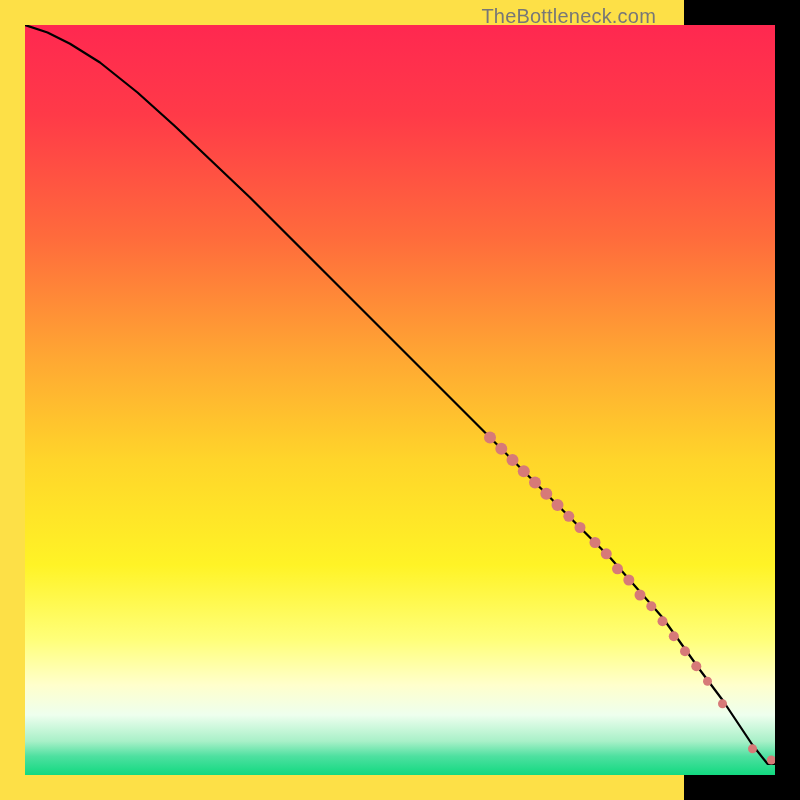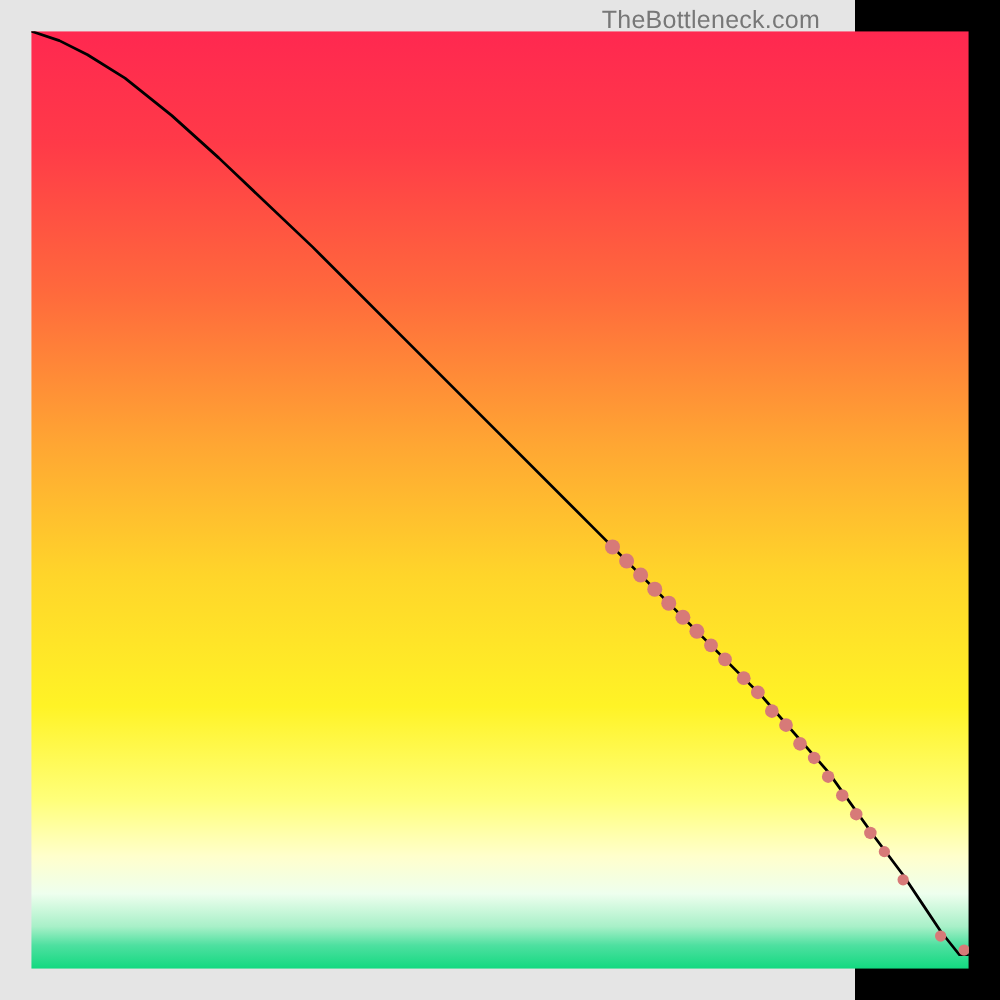--- a/index.html
+++ b/index.html
@@ -8,21 +8,21 @@
     width: 800px;
     height: 800px;
     background: #000;
     overflow: hidden;
     font-family: Arial, Helvetica, sans-serif;
   }
   .stage {
     position: relative;
     width: 684px;
     height: 800px;
-    background: #e5e5e5;
+    background: #fde047;
   }
   .plot {
     position: absolute;
     left: 25px;
     top: 25px;
     width: 750px;
     height: 750px;
   }
   .watermark {
     position: absolute;

